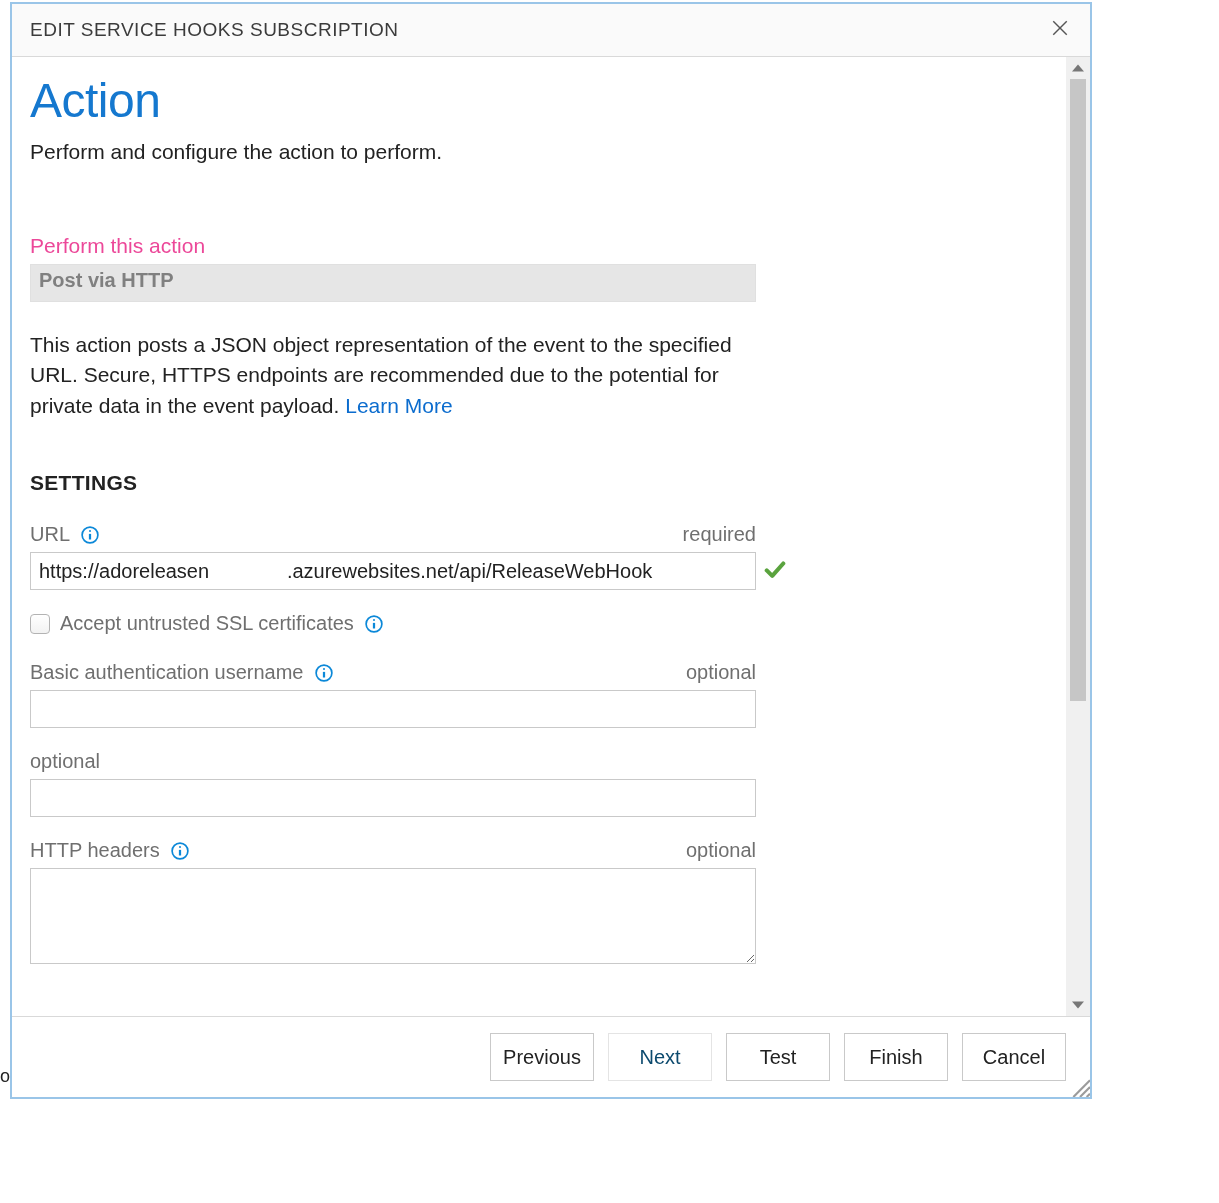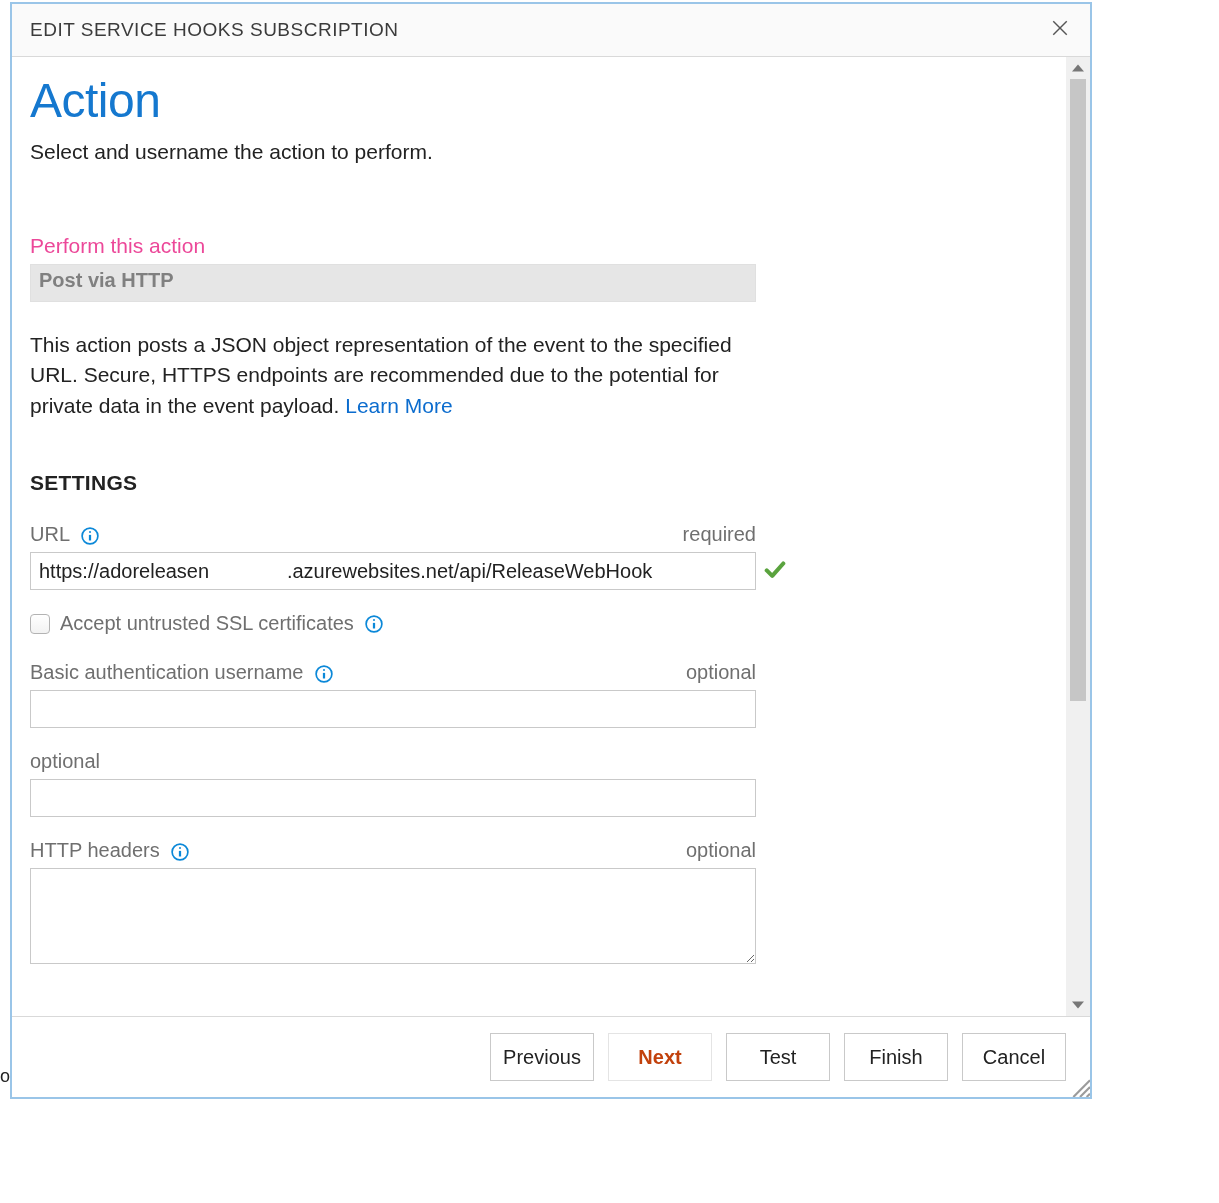--- a/index.html
+++ b/index.html
@@ -132,21 +132,21 @@
     margin-bottom: 22px;
   }
   .label-line {
     display: flex;
     align-items: center;
     justify-content: space-between;
     margin-bottom: 6px;
   }
   .label-left {
     display: flex;
-    align-items: flex-end;
+    align-items: center;
     gap: 10px;
   }
   .field-label {
     font-size: 20px;
     color: #6f6f6f;
   }
   .hint-right {
     font-size: 20px;
     color: #6f6f6f;
   }
@@ -211,24 +211,23 @@
     min-width: 104px;
     height: 48px;
     border: 1px solid #c9c9c9;
     background: #fff;
     font-size: 20px;
     color: #222;
     cursor: pointer;
     font-family: inherit;
   }
   .btn.disabled {
-    color: #c2410c;
+    color: #0c4a6e;
     border-color: #e4e4e4;
     cursor: default;
-    font-weight: bold;
   }
   .resize-grip {
     position: absolute;
     right: 0; bottom: 0;
     width: 20px; height: 20px;
     color: #9b9b9b;
     cursor: nwse-resize;
   }
   .resize-grip svg { width: 20px; height: 20px; }
   .ext-char {
@@ -252,21 +251,21 @@
             <line x1="2" y1="2" x2="14" y2="14"></line>
             <line x1="14" y1="2" x2="2" y2="14"></line>
           </svg>
       </span>
     </div>
   </div>
 
   <div class="dialog-body-wrap">
     <div class="dialog-body" style="right:24px;">
       <h1 class="main-heading">Action</h1>
-      <div class="subheading">Select and username the action to perform.</div>
+      <div class="subheading">Perform and configure the action to perform.</div>
 
       <div class="field-label-lg">Perform this action</div>
       <div class="readonly-select">Post via HTTP</div>
 
       <div class="desc-text">
         <span>This action posts a JSON object representation of the event to the specified URL. Secure, HTTPS endpoints are recommended due to the potential for private data in the event payload. </span><a href="#">Learn More</a>
       </div>
 
       <div class="settings-title">SETTINGS</div>
 

